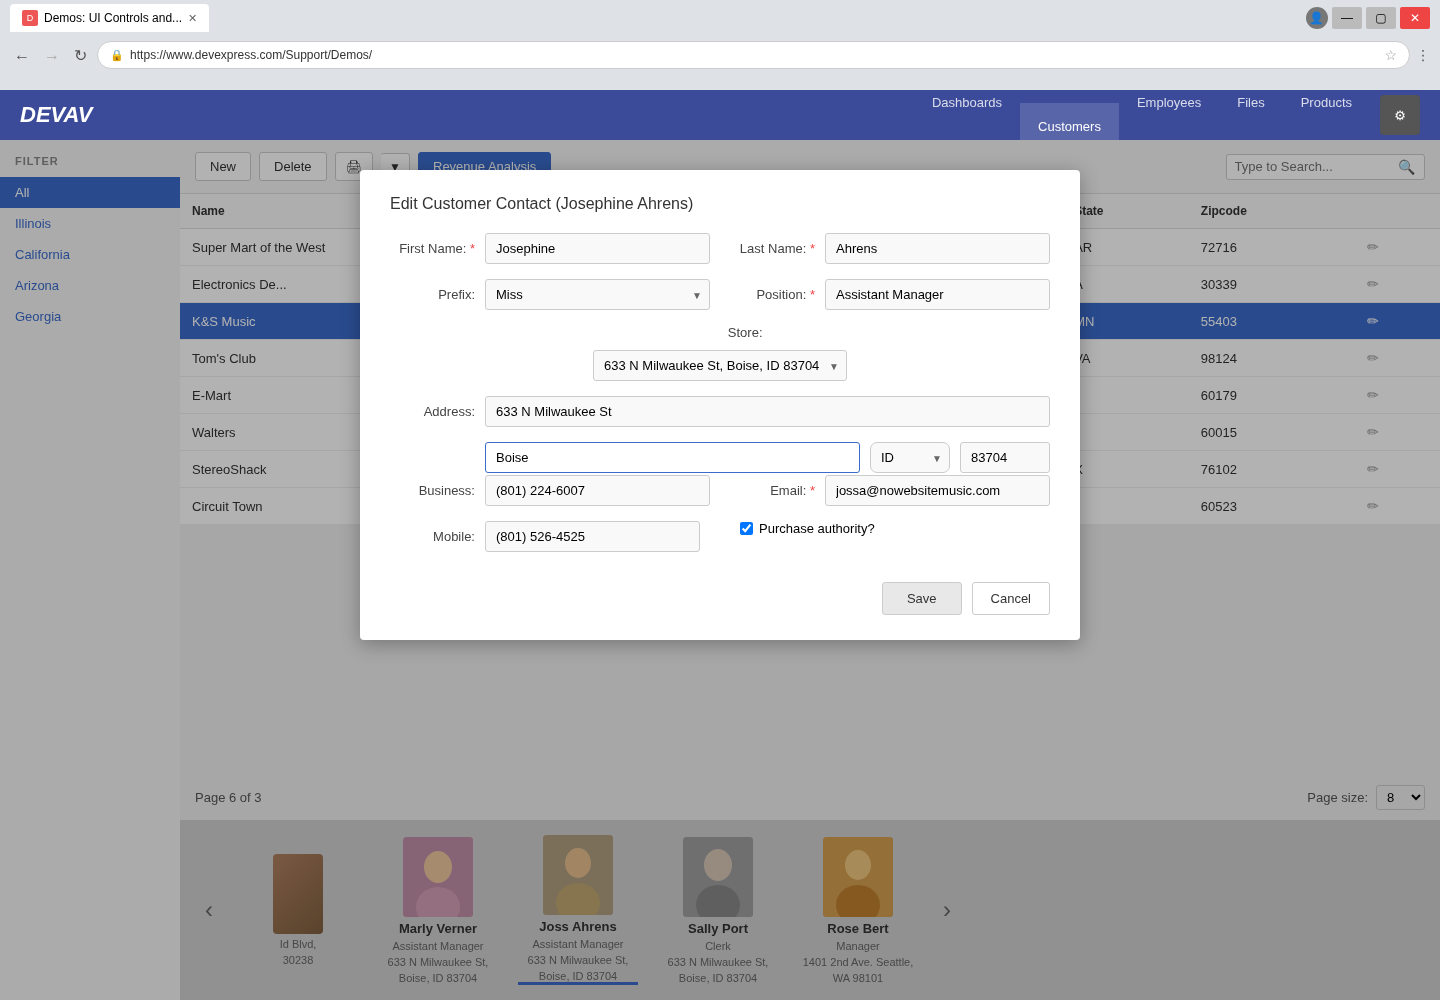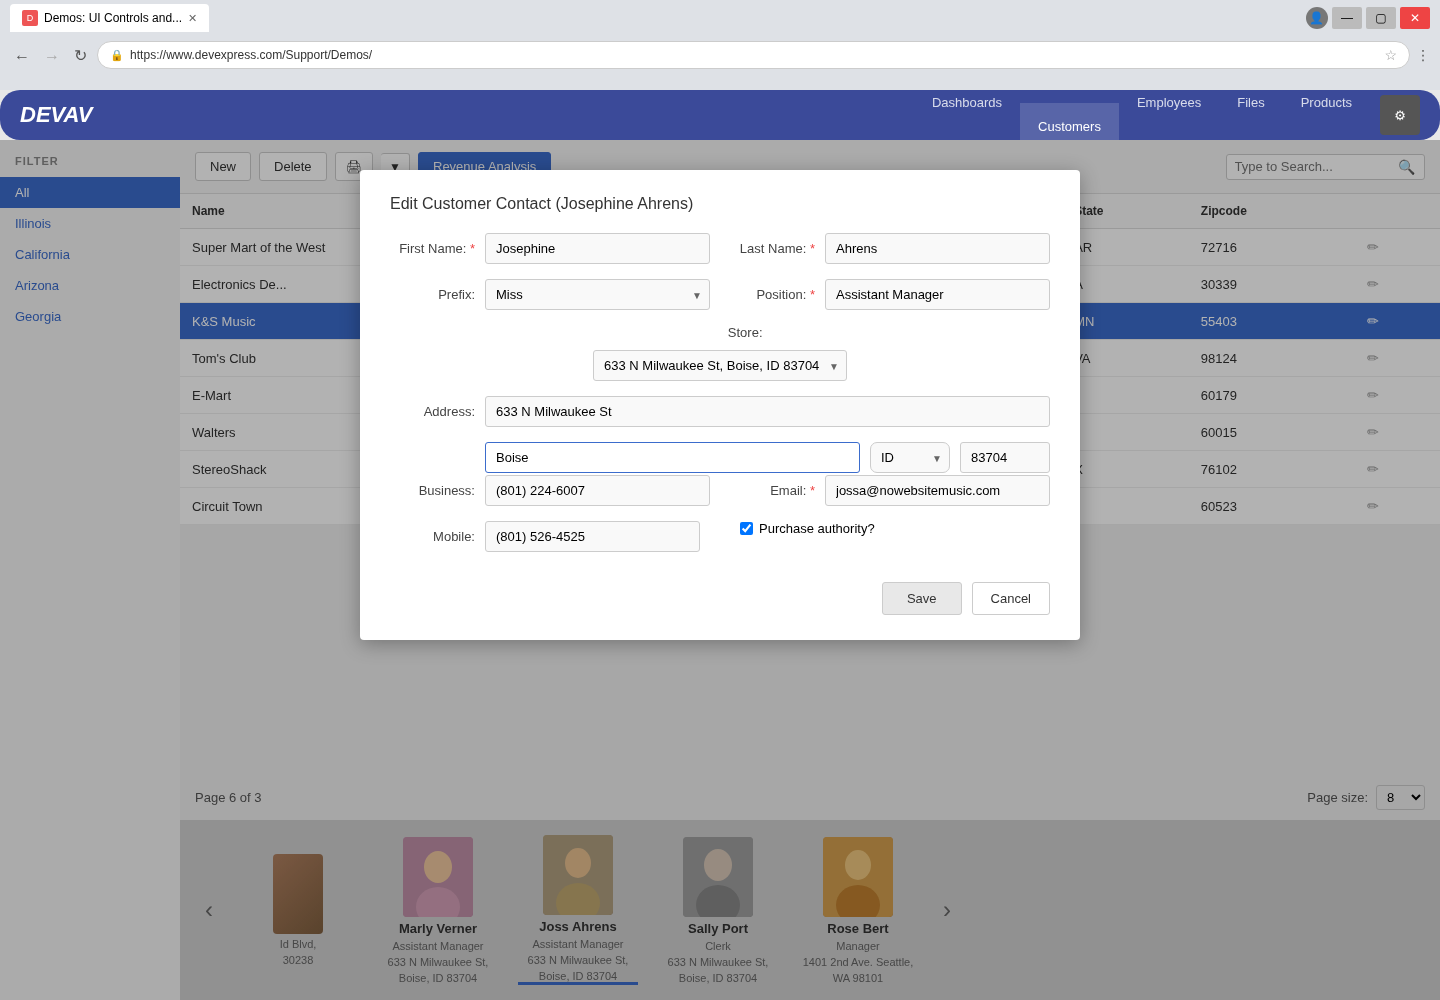--- a/index.html
+++ b/index.html
@@ -19,21 +19,21 @@
     .nav-btn { background: none; border: none; font-size: 16px; color: #555; cursor: pointer; padding: 4px; }
     .nav-btn:disabled { color: #aaa; }
     .address-bar { flex: 1; display: flex; align-items: center; background: white; border: 1px solid #ccc; border-radius: 20px; padding: 4px 12px; gap: 6px; height: 28px; }
     .secure-icon { color: #2a7; font-size: 11px; }
     .address-text { font-size: 12px; color: #333; flex: 1; }
     .star-btn { background: none; border: none; font-size: 14px; color: #999; cursor: pointer; }
     .menu-btn { background: none; border: none; font-size: 14px; color: #555; cursor: pointer; }
     .account-icon { width: 22px; height: 22px; background: #777; border-radius: 50%; display: flex; align-items: center; justify-content: center; color: white; font-size: 12px; }
 
     
-    .app-header { background: #3b4a99; display: flex; align-items: center; padding: 0 20px; height: 50px; border-radius: 20px; }
+    .app-header { background: #3b4a99; display: flex; align-items: center; padding: 0 20px; height: 50px; }
     .app-logo { color: white; font-size: 22px; font-weight: bold; font-style: italic; margin-right: 40px; }
     .app-nav { display: flex; gap: 0; margin-left: auto; }
     .nav-item { color: rgba(255,255,255,0.8); padding: 0 18px; height: 50px; display: flex; align-items: center; font-size: 13px; cursor: pointer; }
     .nav-item.active { color: white; background: rgba(255,255,255,0.15); border-bottom: 3px solid white; margin-top: 25px; }
     .settings-btn { width: 40px; height: 40px; background: #555; border-radius: 4px; display: flex; align-items: center; justify-content: center; color: white; margin-left: 10px; cursor: pointer; }
 
     
     .main-layout { display: flex; height: calc(1000px - 90px - 50px); position: relative; }
 
     

